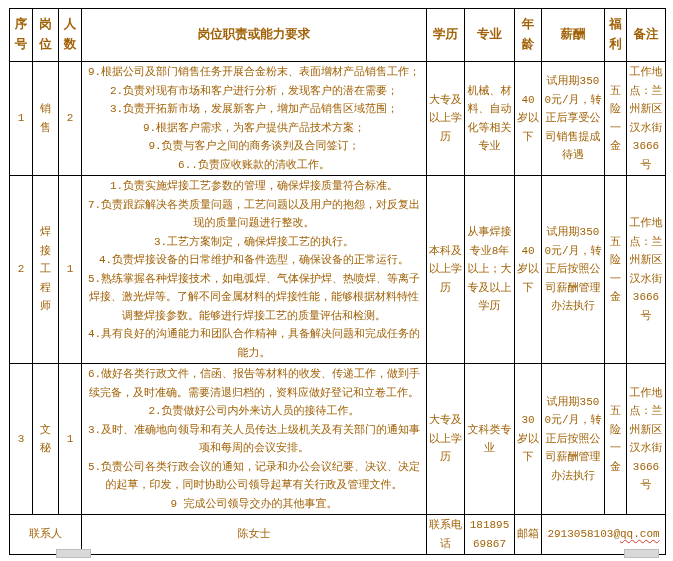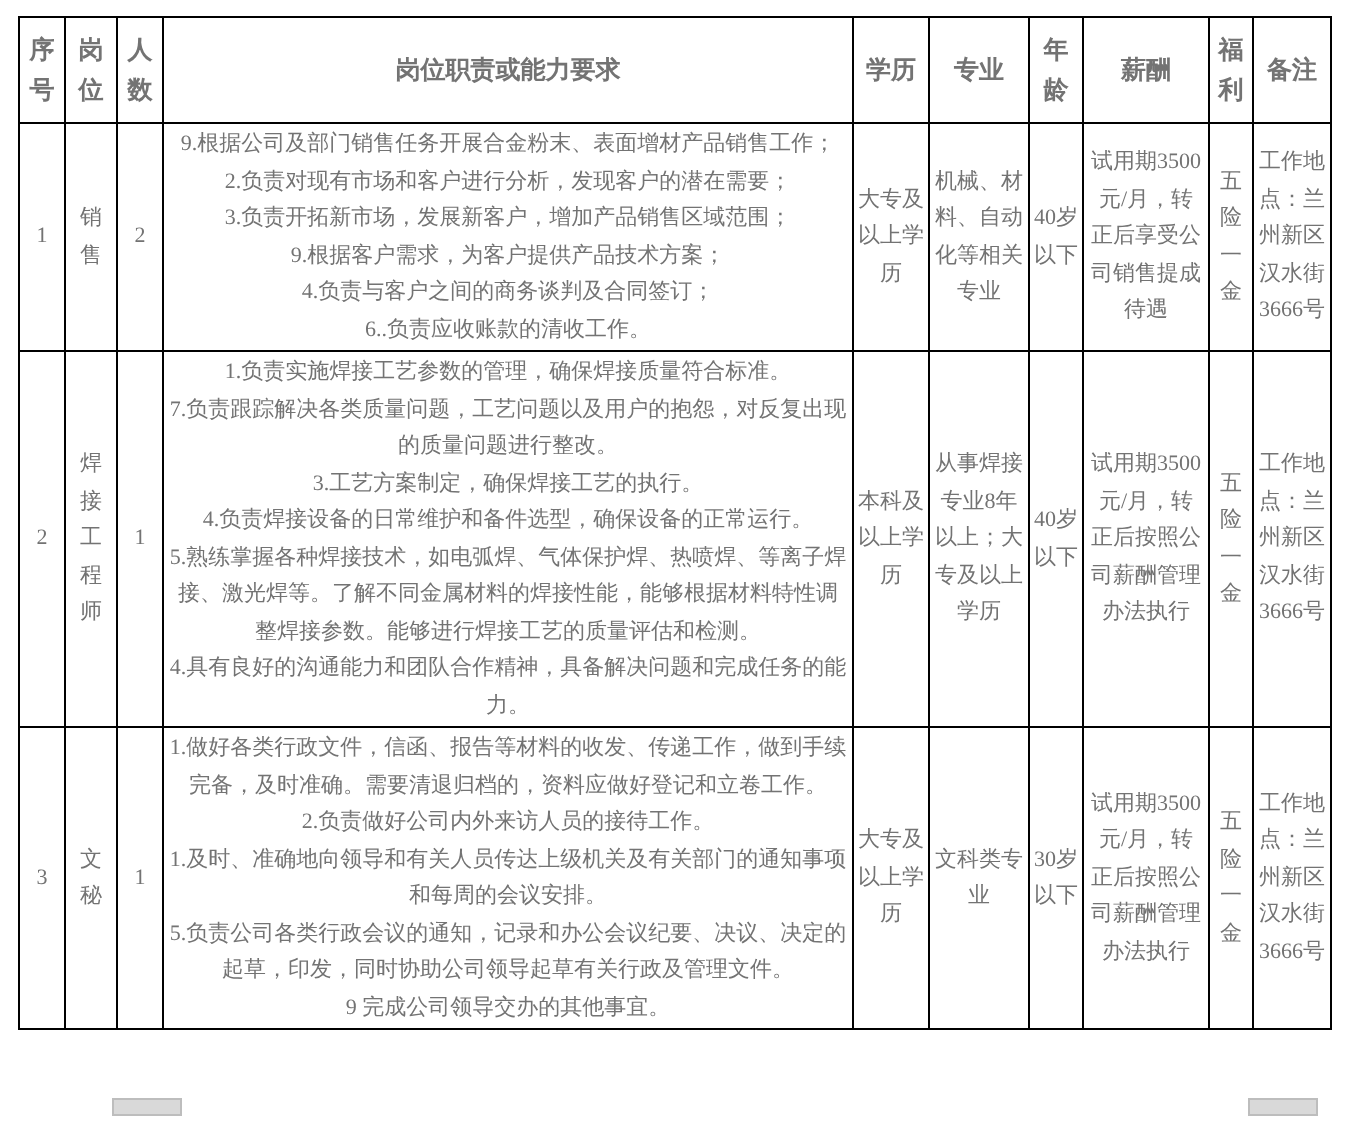--- a/index.html
+++ b/index.html
@@ -1,21 +1,21 @@
 <!DOCTYPE html>
 <html><head>
 <meta charset="utf-8">
 <style>
   html,body{margin:0;padding:0;background:#fff;}
   .page{
     position:relative;
     width:673px;height:561px;
     background:#ffffff;
-    font-family:Liberation Serif, serif;
-    color:#737373;
+    font-family:Liberation Mono, monospace;
+    color:#a16207;
     overflow:hidden;
   }
   table.recruit{
     position:absolute;left:9px;top:8px;
     width:656px;
     border-collapse:collapse;
     table-layout:fixed;
   }
   table.recruit th,table.recruit td{
     border:1px solid #000;
@@ -108,21 +108,21 @@
 
       <tr class="row-1">
         <td>1</td>
         <td class="vstack">销售</td>
         <td>2</td>
         <td class="duties">
             <div>9.根据公司及部门销售任务开展合金粉末、表面增材产品销售工作；</div>
             <div>2.负责对现有市场和客户进行分析，发现客户的潜在需要；</div>
             <div>3.负责开拓新市场，发展新客户，增加产品销售区域范围；</div>
             <div>9.根据客户需求，为客户提供产品技术方案；</div>
-            <div>4.负责与客户之间的商务谈判及合同签订；</div>
+            <div>9.负责与客户之间的商务谈判及合同签订；</div>
             <div>6..负责应收账款的清收工作。</div>
           </td>
         <td class="edu">大专及以上学历</td>
         <td class="major">机械、材料、自动化等相关专业</td>
         <td class="age">40岁以下</td>
         <td class="salary">试用期3500元/月，转正后享受公司销售提成待遇</td>
         <td class="vstack">五险一金</td>
         <td class="remark">工作地点：兰州新区汉水街3666号</td>
       </tr>
 
@@ -144,34 +144,42 @@
         <td class="salary">试用期3500元/月，转正后按照公司薪酬管理办法执行</td>
         <td class="vstack">五险一金</td>
         <td class="remark">工作地点：兰州新区汉水街3666号</td>
       </tr>
 
       <tr class="row-3">
         <td>3</td>
         <td class="vstack">文秘</td>
         <td>1</td>
         <td class="duties">
-            <div>1.做好各类行政文件，信函、报告等材料的收发、传递工作，做到手续完备，及时准确。需要清退归档的，资料应做好登记和立卷工作。</div>
+            <div>6.做好各类行政文件，信函、报告等材料的收发、传递工作，做到手续完备，及时准确。需要清退归档的，资料应做好登记和立卷工作。</div>
             <div>2.负责做好公司内外来访人员的接待工作。</div>
-            <div>1.及时、准确地向领导和有关人员传达上级机关及有关部门的通知事项和每周的会议安排。</div>
+            <div>3.及时、准确地向领导和有关人员传达上级机关及有关部门的通知事项和每周的会议安排。</div>
             <div>5.负责公司各类行政会议的通知，记录和办公会议纪要、决议、决定的起草，印发，同时协助公司领导起草有关行政及管理文件。</div>
             <div>9 完成公司领导交办的其他事宜。</div>
           </td>
         <td class="edu">大专及以上学历</td>
         <td class="major">文科类专业</td>
         <td class="age">30岁以下</td>
         <td class="salary">试用期3500元/月，转正后按照公司薪酬管理办法执行</td>
         <td class="vstack">五险一金</td>
         <td class="remark">工作地点：兰州新区汉水街3666号</td>
       </tr>
 
+      <tr class="row-footer">
+        <td colspan="3">联系人</td>
+        <td>陈女士</td>
+        <td>联系电话</td>
+        <td>18189569867</td>
+        <td>邮箱</td>
+        <td colspan="3"><span>2913058103@</span><span class="email-domain">qq.com</span></td>
+      </tr>
 
     </tbody>
   </table>
 
   <div class="handle left"></div>
   <div class="handle right"></div>
 
 </div>
 
 </body></html>

